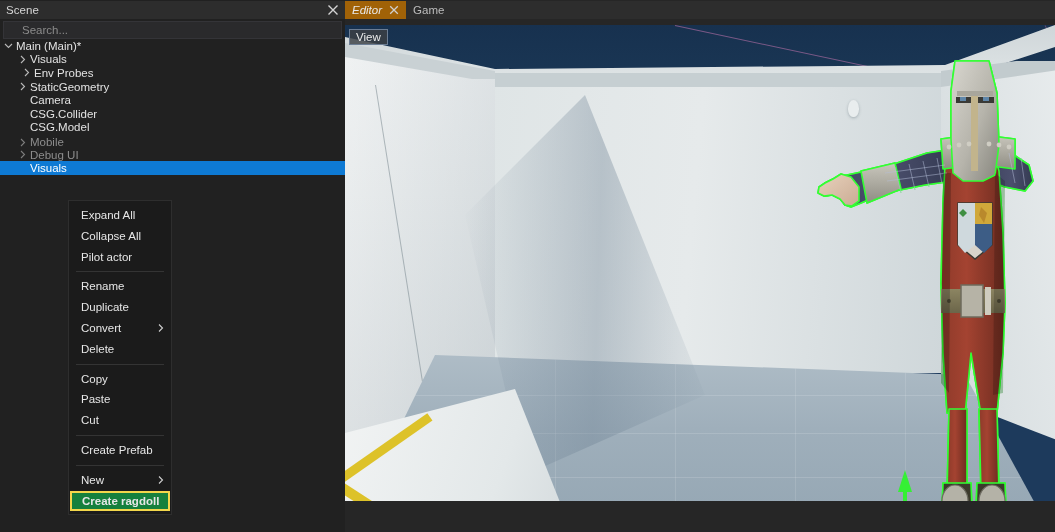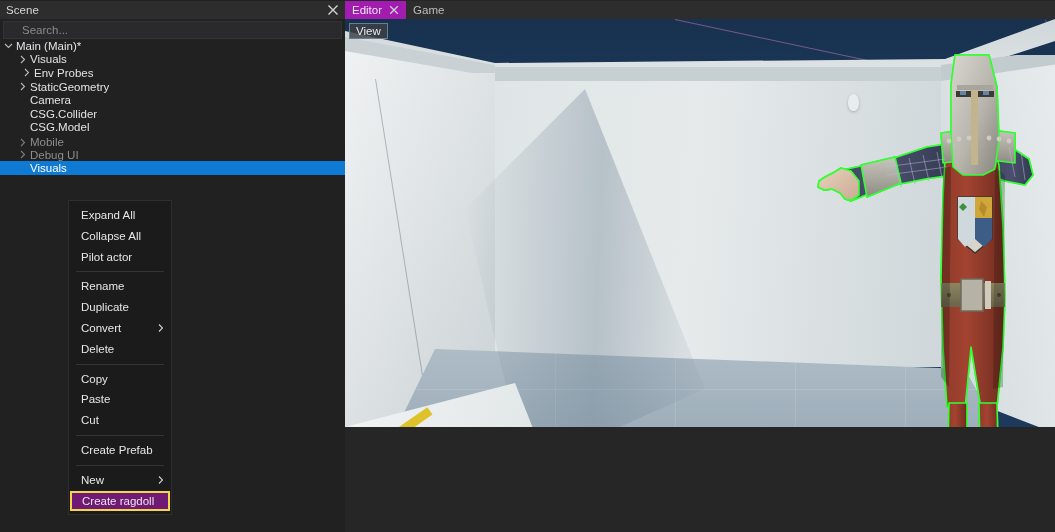--- a/index.html
+++ b/index.html
@@ -95,50 +95,51 @@
   }
   .ctx-item .submenu-arrow {
     position: absolute; right: 6px; top: 50%; transform: translateY(-50%);
     color: #cfcfcf;
   }
   .ctx-item .submenu-arrow svg { display: block; }
   .ctx-sep {
     height: 1px; background: #343434; margin: 4px 7px 4px 7px;
   }
   .ctx-item.highlighted {
-    background: #701a75;
+    background: #15803d;
     outline: 2px solid #f2d64b;
     outline-offset: -2px;
     margin: 0 1px;
+    font-weight: bold;
   }
 
   
   .right-pane {
     position: absolute; left: 345px; top: 0; width: 710px; height: 532px;
     background: #262626;
   }
   .tabbar {
     position: absolute; left: 0; top: 1px; width: 710px; height: 18px;
     background: #2d2d2d;
     display: flex; align-items: center;
   }
   .tab {
     display: flex; align-items: center; height: 18px;
     padding: 0 7px; font-size: 11.5px; cursor: pointer;
   }
-  .tab.active { background: #a21caf; color: #e8e8e8; }
+  .tab.active { background: #a16207; color: #e8e8e8; font-style: italic; }
   .tab.inactive { color: #bdbdbd; }
   .tab .tab-close {
     width: 10px; height: 10px; margin-left: 7px; cursor: pointer;
   }
   .tab .tab-close svg { display: block; }
 
   
   .viewport {
-    position: absolute; left: 0; top: 19px; width: 710px; height: 408px;
+    position: absolute; left: 0; top: 25px; width: 710px; height: 476px;
     overflow: hidden;
     background: #1d3a5c;
   }
   .vp-stage { position: absolute; inset: 0; }
 
   
   .vp-sky {
     position: absolute; left: 0; top: 0; width: 710px; height: 120px;
     background: linear-gradient(180deg, #17314f 0%, #1b3856 60%, #20405f 100%);
   }

